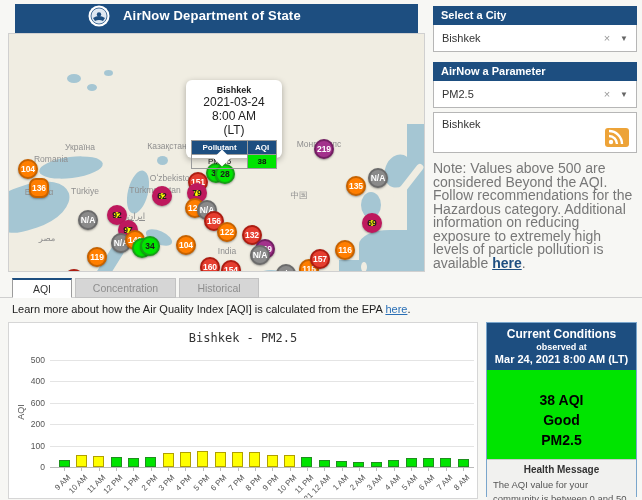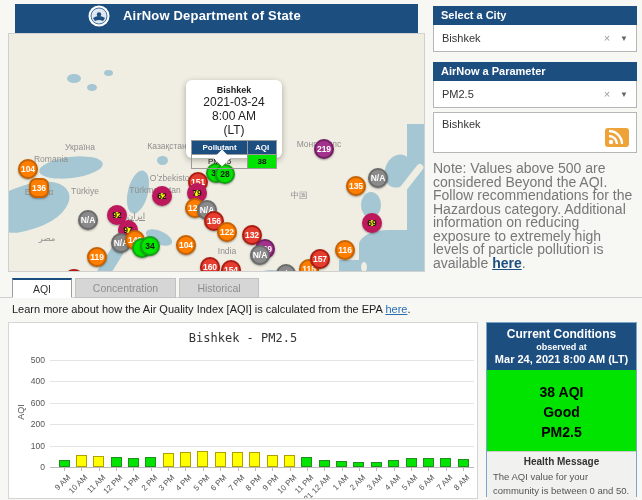--- a/index.html
+++ b/index.html
@@ -72,21 +72,21 @@
   .xlab { position:absolute; width:70px; text-align:right; font-size:8px; color:#555;
           transform:rotate(-45deg); transform-origin:top right; white-space:nowrap; }
 
   
   #cc { position:absolute; left:486px; top:322px; width:151px; height:175px;
         border:1px solid #7aa6cc; background:#fff; }
   #cc-head { background:#1d4e80; color:#fff; text-align:center; padding:4px 2px 5px; }
   #cc-head .l1 { font-size:12px; font-weight:bold; }
   #cc-head .l2 { font-size:9px; font-weight:bold; margin-top:1px; }
   #cc-head .l3 { font-size:11px; font-weight:bold; margin-top:1px; }
-  #cc-green { background:#00e400; color:#000; text-align:center; padding:12px 0 9px; }
+  #cc-green { background:#00e400; color:#000; text-align:center; padding:20px 0 9px; }
   #cc-green div { font-size:14px; font-weight:bold; line-height:20px; }
   #cc-health { background:#f1f1ef; border-top:1px solid #c9c9c9; padding:4px 6px; }
   #cc-health .ht { text-align:center; font-size:10px; font-weight:bold; color:#333; margin-bottom:3px; }
   #cc-health .hb { font-size:9.5px; color:#555; line-height:14px; }
 
   
   .side-head { position:absolute; left:433px; width:204px; height:19px; background:#1d4e80;
                color:#fff; font-size:11px; font-weight:bold; padding:3px 8px; }
   .side-select { position:absolute; left:433px; width:204px; height:27px; background:#fff;
                  border:1px solid #b6b6b6; border-top:none; font-size:11px; color:#333;

